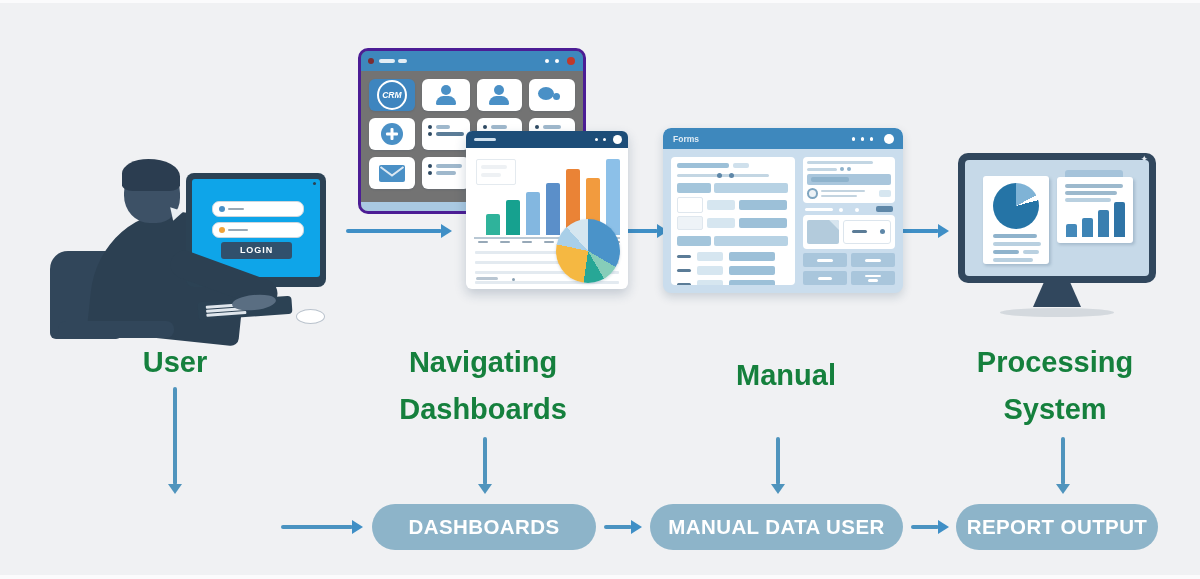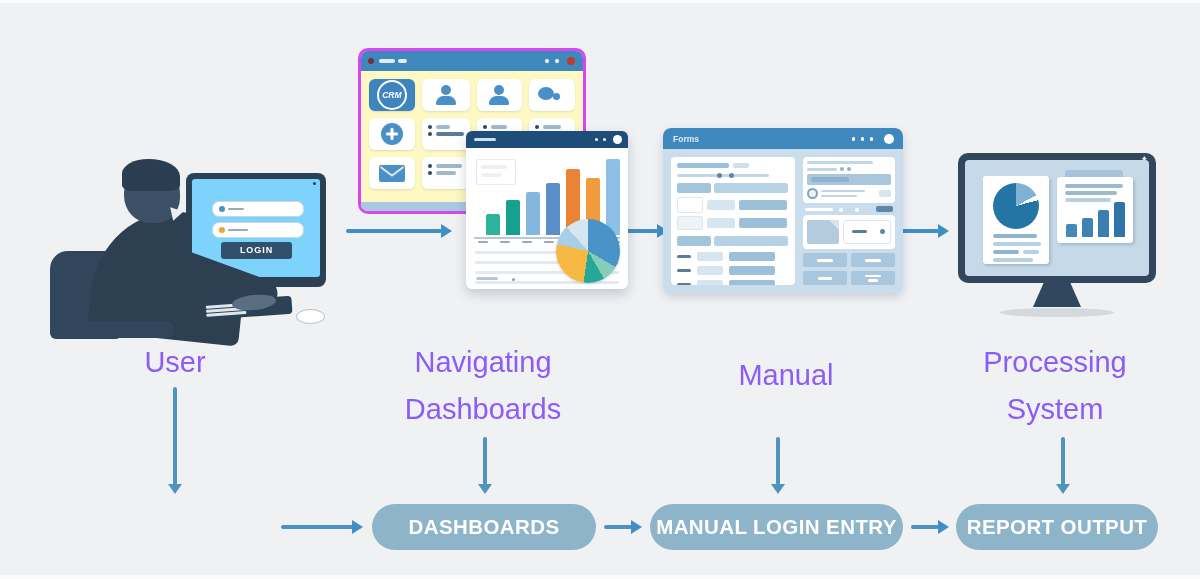--- a/index.html
+++ b/index.html
@@ -12,49 +12,49 @@
 
   
   .arrow-h{position:absolute;height:4px;background:#3f8fc6;border-radius:2px;}
   .arrow-h::after{content:"";position:absolute;right:-10px;top:50%;transform:translateY(-50%);
     border-left:11px solid #3f8fc6;border-top:7px solid transparent;border-bottom:7px solid transparent;}
   .arrow-v{position:absolute;width:3.5px;background:#4f94bd;border-radius:2px;}
   .arrow-v::after{content:"";position:absolute;bottom:-9px;left:50%;transform:translateX(-50%);
     border-top:10px solid #4f94bd;border-left:7px solid transparent;border-right:7px solid transparent;}
 
   
-  .stage-label{position:absolute;color:#8b5cf6;font-size:29px;line-height:47px;text-align:center;font-weight:400;}
+  .stage-label{position:absolute;color:#15803d;font-size:29px;line-height:47px;text-align:center;font-weight:700;}
   .pill{position:absolute;height:46px;background:#8db4c9;border-radius:23px;display:flex;
         align-items:center;justify-content:center;color:#ffffff;font-weight:700;font-size:20.5px;letter-spacing:.4px;}
 
   
   .chair-back{position:absolute;left:50px;top:248px;width:72px;height:88px;background:#31465a;border-radius:18px 10px 6px 6px;}
   .chair-seat{position:absolute;left:58px;top:318px;width:116px;height:17px;background:#31465a;border-radius:8px;}
   .person-torso{position:absolute;left:93px;top:208px;width:152px;height:128px;background:#2c4052;
                 border-radius:55% 45% 8px 8px / 70% 55% 8px 8px;transform:rotate(6deg);}
   .person-head{position:absolute;left:124px;top:160px;width:56px;height:60px;background:#3d5166;border-radius:50% 50% 42% 46%;}
   .person-hair{position:absolute;left:122px;top:156px;width:58px;height:32px;background:#2b3d50;border-radius:50% 60% 20% 20%;}
   .person-collar{position:absolute;left:168px;top:206px;width:0;height:0;
                  border-left:7px solid transparent;border-right:7px solid transparent;border-top:12px solid #e9eef2;transform:rotate(18deg);}
   .person-arm{position:absolute;left:168px;top:262px;width:112px;height:28px;background:#2c4052;border-radius:14px;transform:rotate(20deg);}
   .person-hand{position:absolute;left:232px;top:292px;width:44px;height:15px;background:#5a6e82;border-radius:50%;transform:rotate(-6deg);}
   .login-monitor{position:absolute;left:186px;top:170px;width:140px;height:114px;background:#2c4254;border-radius:8px;}
-  .login-screen{position:absolute;left:6px;top:6px;right:6px;bottom:10px;background:#7dd3fc;border-radius:3px;overflow:hidden;}
+  .login-screen{position:absolute;left:6px;top:6px;right:6px;bottom:10px;background:#0ea5e9;border-radius:3px;overflow:hidden;}
   .login-field{position:absolute;left:16%;width:70%;height:14px;background:#fff;border:1px solid #ccd6de;border-radius:7px;}
   .login-btn{position:absolute;left:23%;top:64%;width:55%;height:17px;background:#31506c;border-radius:3px;
              color:#fff;font-size:9px;font-weight:700;letter-spacing:1px;display:flex;align-items:center;justify-content:center;}
   .monitor-stand{position:absolute;left:240px;top:283px;width:38px;height:20px;background:#2c4254;
                  clip-path:polygon(18% 0,82% 0,100% 100%,0 100%);}
   .keyboard{position:absolute;left:198px;top:296px;width:94px;height:18px;background:#2c4254;border-radius:4px;transform:rotate(-4deg);}
   .keyboard .k{position:absolute;height:2.5px;background:#dfe6ec;border-radius:1px;}
   .mouse{position:absolute;left:296px;top:306px;width:27px;height:13px;background:#fff;border:1.5px solid #b9c2cc;border-radius:50%;}
 
   
-  .crm-window{position:absolute;left:358px;top:45px;width:222px;height:160px;background:#fef9c3;
-              border:3px solid #d946ef;border-radius:10px;overflow:hidden;z-index:2;}
+  .crm-window{position:absolute;left:358px;top:45px;width:222px;height:160px;background:#737373;
+              border:3px solid #4c1d95;border-radius:10px;overflow:hidden;z-index:2;}
   .crm-titlebar{position:relative;height:20px;background:#3e88bd;}
   .crm-grid{position:absolute;left:8px;right:8px;top:28px;display:grid;grid-template-columns:repeat(4,1fr);gap:7px;}
   .crm-card{height:32px;background:#ffffff;border-radius:6px;box-shadow:0 1px 2px rgba(40,70,100,.15);
             display:flex;align-items:center;justify-content:center;position:relative;}
   .crm-card.blue{background:#3e85bf;}
   .crm-logo-ring{width:26px;height:26px;border:2px solid #fff;border-radius:50%;display:flex;align-items:center;justify-content:center;
                  color:#fff;font-size:8.5px;font-weight:700;font-style:italic;}
   .ico-person .head{width:10px;height:10px;border-radius:50%;background:#4a90c6;margin:0 auto 1px;}
   .ico-person .body{width:20px;height:9px;border-radius:10px 10px 2px 2px;background:#4a90c6;}
   .ico-chat .b1{position:absolute;left:9px;top:8px;width:16px;height:13px;border-radius:50%;background:#4a90c6;}
@@ -426,20 +426,20 @@
     <div>Processing</div>
     <div>System</div>
   </div>
 
   <div class="arrow-v" style="left:173px;top:384px;height:98px;"></div>
   <div class="arrow-v" style="left:483px;top:434px;height:48px;"></div>
   <div class="arrow-v" style="left:776px;top:434px;height:48px;"></div>
   <div class="arrow-v" style="left:1061px;top:434px;height:48px;"></div>
 
   <div class="pill" style="left:372px;top:501px;width:224px;">DASHBOARDS</div>
-  <div class="pill" style="left:650px;top:501px;width:253px;">MANUAL LOGIN ENTRY</div>
+  <div class="pill" style="left:650px;top:501px;width:253px;">MANUAL DATA USER</div>
   <div class="pill" style="left:956px;top:501px;width:202px;">REPORT OUTPUT</div>
 
   <div class="arrow-h" style="left:281px;top:522px;width:72px;background:#4a93c1;"></div>
   <div class="arrow-h" style="left:604px;top:522px;width:28px;background:#4a93c1;"></div>
   <div class="arrow-h" style="left:911px;top:522px;width:28px;background:#4a93c1;"></div>
 
 </div>
 
 </body></html>

